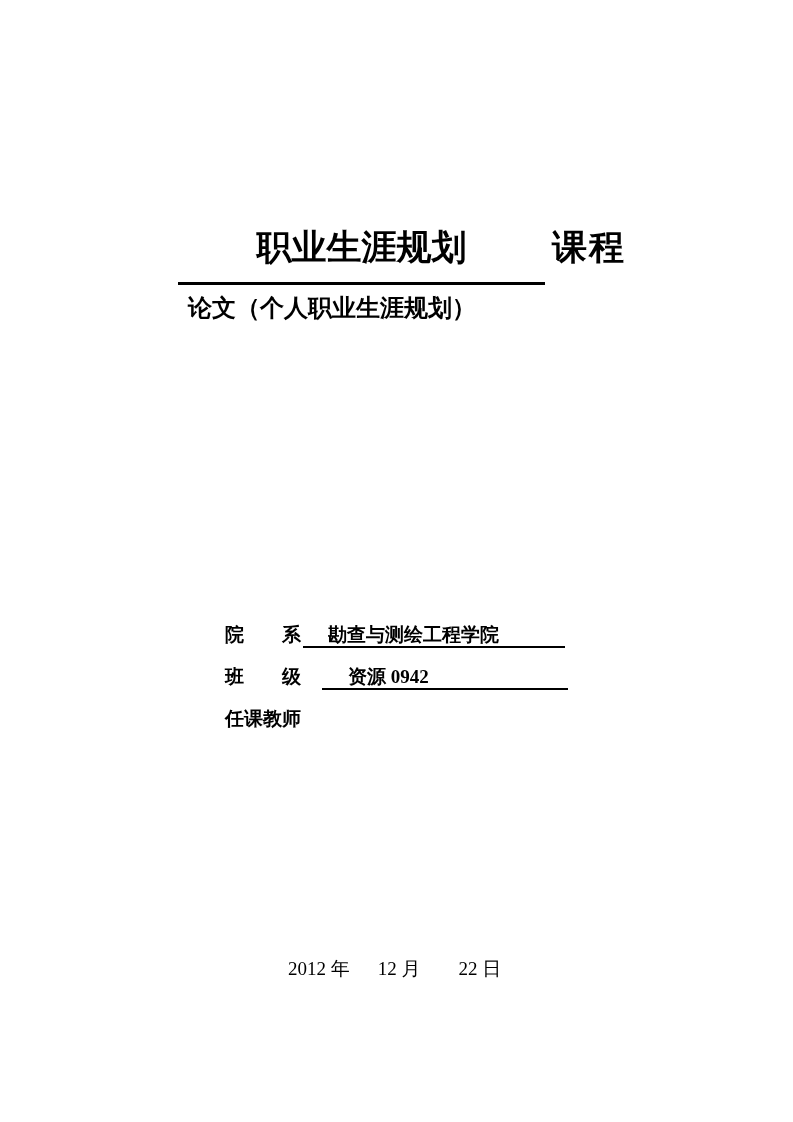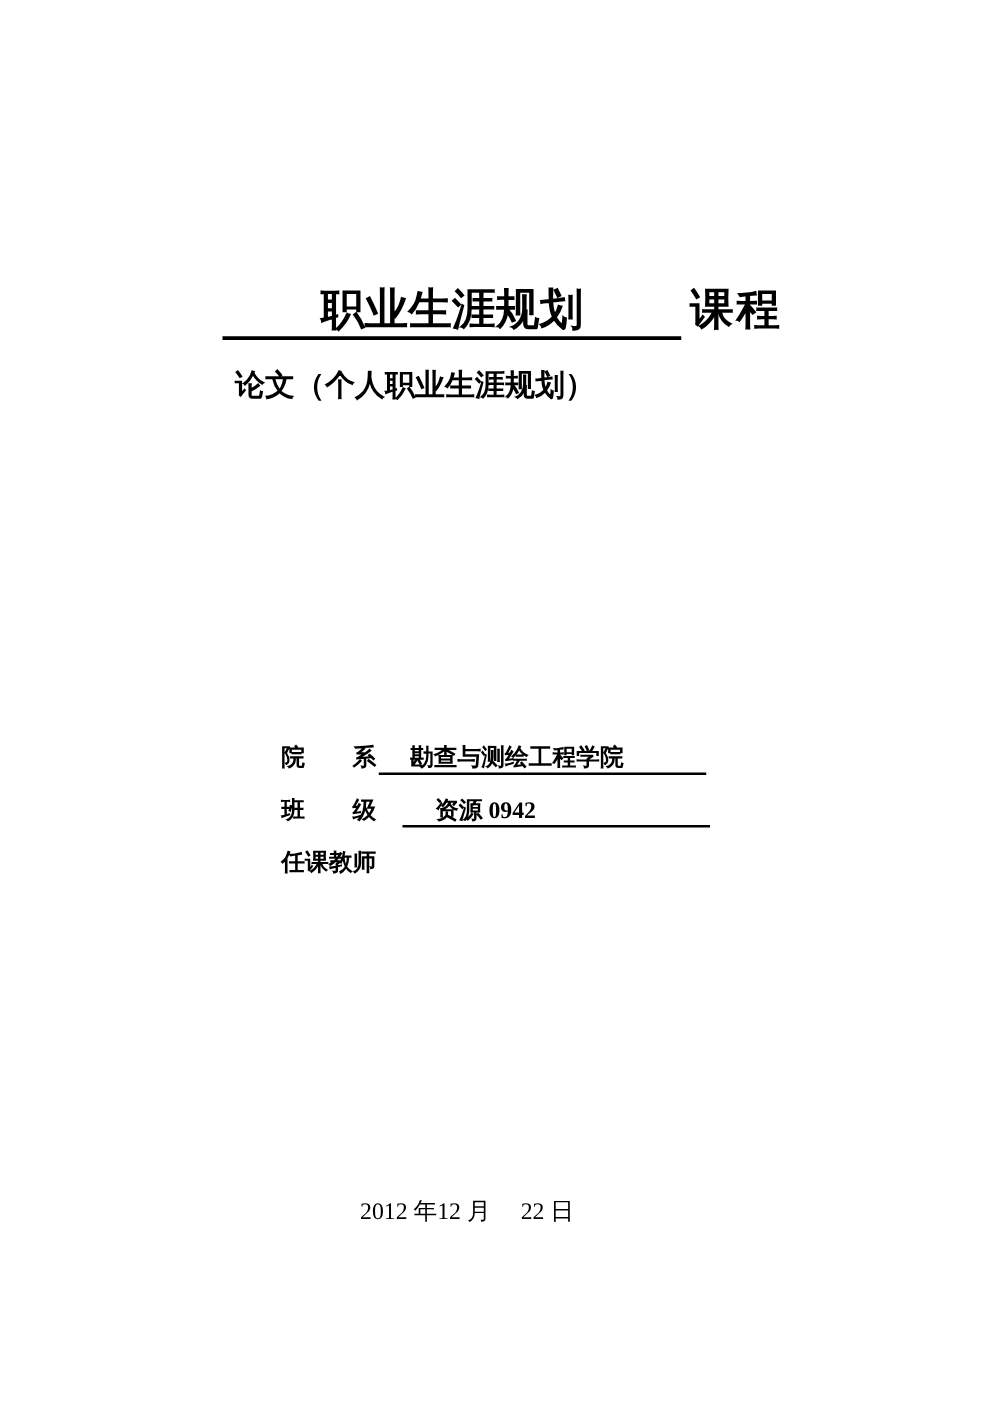--- a/index.html
+++ b/index.html
@@ -24,40 +24,40 @@
     font-size: 35px;
     font-weight: bold;
     white-space: nowrap;
     line-height: 40px;
   }
   .u-seg {
     display: inline-block;
     width: 367px;
     text-align: center;
     border-bottom: 3px solid #000;
-    padding-bottom: 1px;
+    padding-bottom: 14px;
   }
   .t-suffix {
     display: inline-block;
     margin-left: 7px;
     letter-spacing: 2px;
   }
   .title-line2 {
     position: absolute;
     top: 292px;
     left: 188px;
     font-size: 24px;
     font-weight: bold;
     white-space: nowrap;
   }
 
   
   .form {
     position: absolute;
-    top: 578px;
+    top: 606px;
     left: 225px;
   }
   .form-row {
     display: flex;
     align-items: flex-end;
     height: 42px;
   }
   .f-label {
     flex: 0 0 78px;
     width: 78px;
@@ -86,22 +86,22 @@
   
   .date {
     position: absolute;
     top: 956px;
     left: 288px;
     display: flex;
     font-size: 19px;
     font-weight: normal;
     white-space: pre;
   }
-  .date .p2 { }
-  .date .p3 { margin-left: 24px; }
+  .date .p2 { margin-left: 28px; }
+  .date .p3 { margin-left: 38px; }
 </style>
 </head>
 <body>
 
 <div class="page">
 
   <div class="title-line1">
     <span class="u-seg">职业生涯规划</span><span class="t-suffix">课程</span>
   </div>
 

